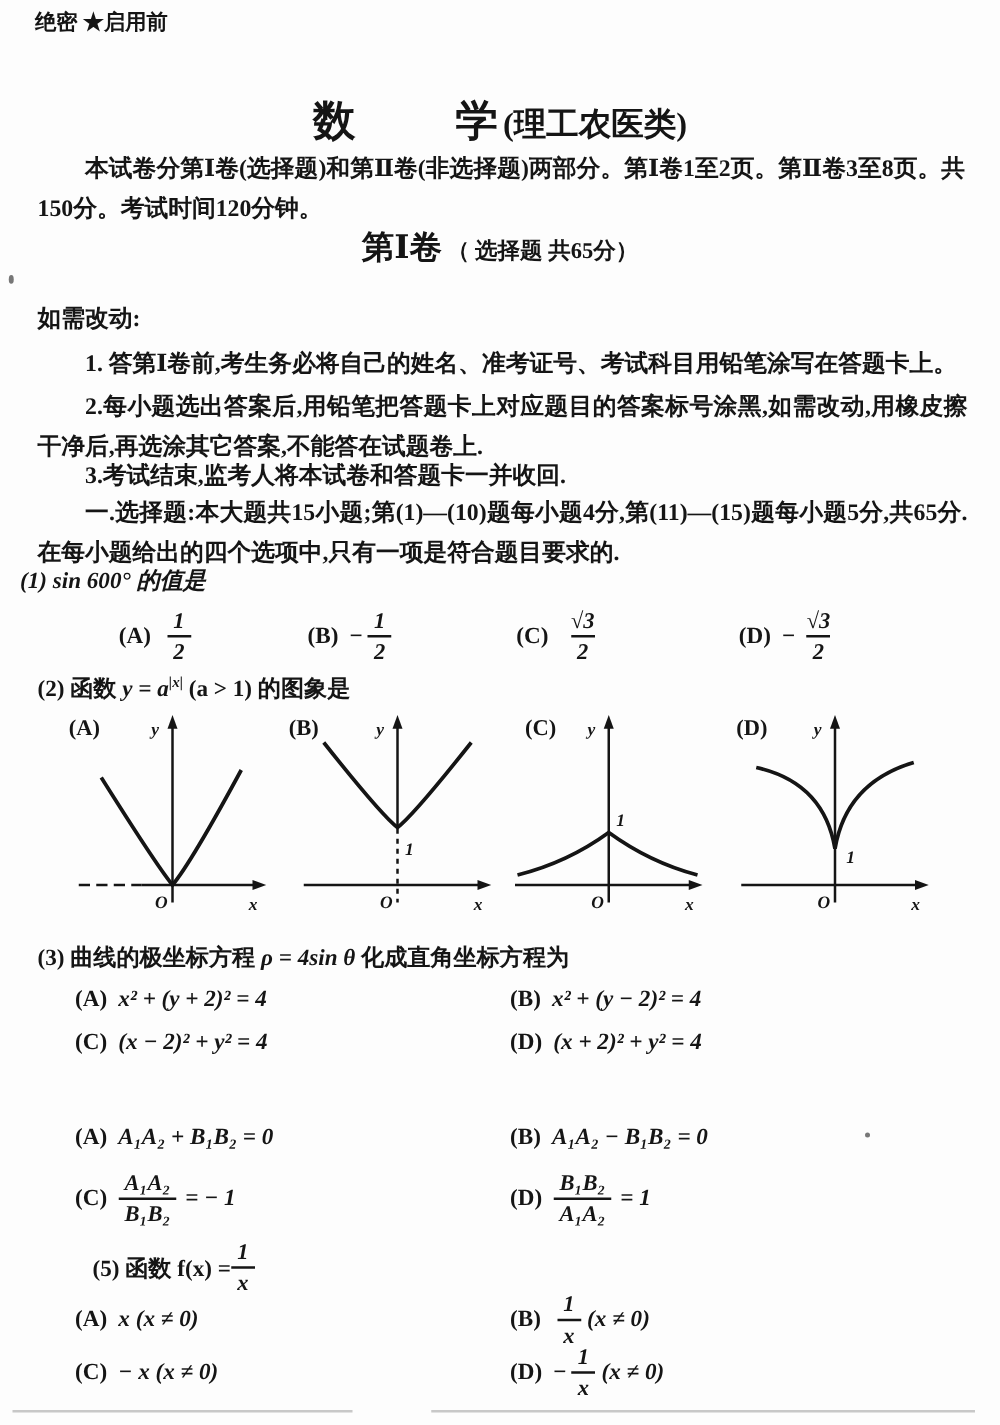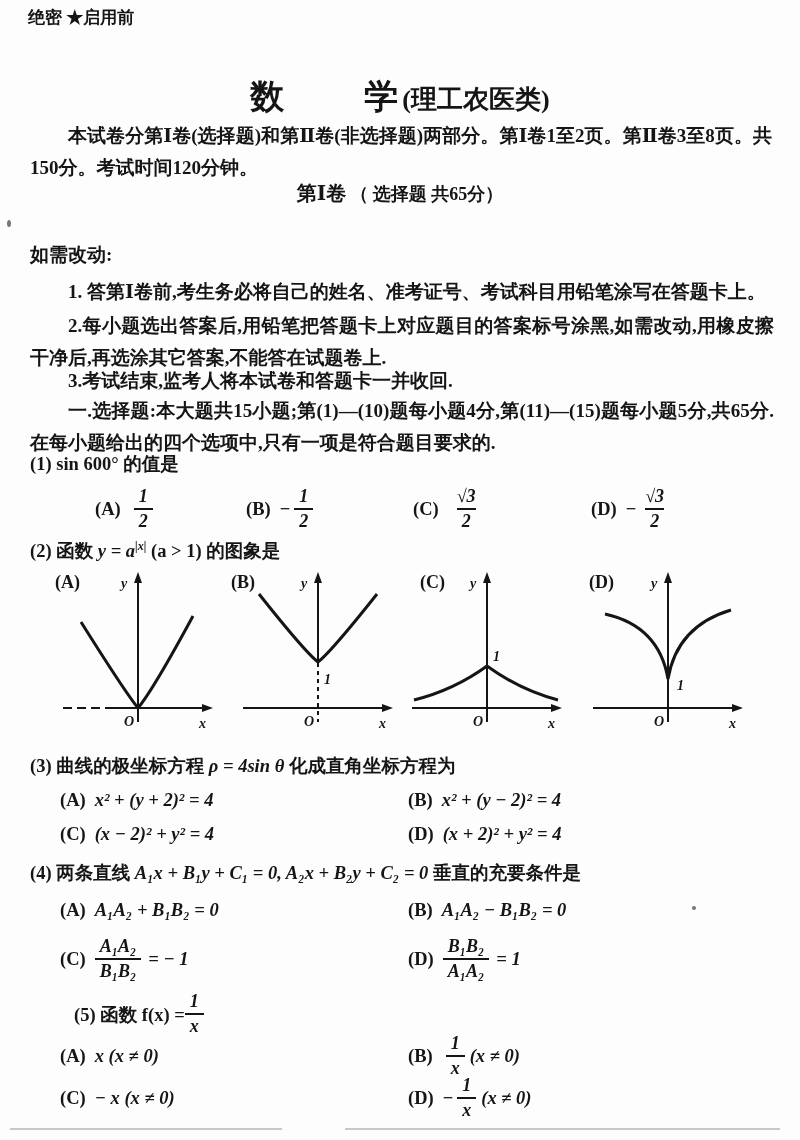--- a/index.html
+++ b/index.html
@@ -39,32 +39,32 @@
   <div class="abs center" style="top:74px;">
     <span style="font-size:34px;">数</span>
     <span style="display:inline-block; width:72px;"></span>
     <span style="font-size:34px;">学</span>
     <span style="font-size:26px;">(理工农医类)</span>
   </div>
 
   <div class="abs body-text indent" style="left:30px; width:742px; top:120px;">本试卷分第Ⅰ卷(选择题)和第Ⅱ卷(非选择题)两部分。第Ⅰ卷1至2页。第Ⅱ卷3至8页。共150分。考试时间120分钟。</div>
 
   <div class="abs center" style="top:180px;">
-    <span style="font-size:20px;">第Ⅰ卷</span>
+    <span style="font-size:26px;">第Ⅰ卷</span>
     <span style="font-size:18px;">（ 选择题 共65分）</span>
   </div>
 
   <div class="abs" style="left:30px; top:242px; font-size:19px;">如需改动:</div>
   <div class="abs body-text indent" style="left:30px; width:744px; top:276px;">1. 答第Ⅰ卷前,考生务必将自己的姓名、准考证号、考试科目用铅笔涂写在答题卡上。</div>
   <div class="abs body-text indent" style="left:30px; width:744px; top:310px;">2.每小题选出答案后,用铅笔把答题卡上对应题目的答案标号涂黑,如需改动,用橡皮擦干净后,再选涂其它答案,不能答在试题卷上.</div>
   <div class="abs body-text indent" style="left:30px; width:744px; top:365px;">3.考试结束,监考人将本试卷和答题卡一并收回.</div>
 
   <div class="abs body-text indent" style="left:30px; width:744px; top:395px;">一.选择题:本大题共15小题;第(1)—(10)题每小题4分,第(11)—(15)题每小题5分,共65分.在每小题给出的四个选项中,只有一项是符合题目要求的.</div>
 
-  <div class="abs stem" style="left:30px; top:451px;">(1) sin 600° 的值是</div>
+  <div class="abs stem" style="left:16px; top:451px;font-style:italic;">(1) sin 600° 的值是</div>
 
   <div class="abs opt" style="left:95px; top:482px; height:54px;">
     <span class="lab">(A)</span>
     <span class="sign"></span>
     <span class="frac">
         <span class="fnum">1</span>
         <span class="fden">2</span>
       </span>
   </div>
   <div class="abs opt" style="left:246px; top:482px; height:54px;">
@@ -170,23 +170,20 @@
   </div>
   <div class="abs opt" style="left:60px; top:824px;">
     <span class="lab">(C)</span>
     <span class="mi">(x − 2)² + y² = 4</span>
   </div>
   <div class="abs opt" style="left:408px; top:824px;">
     <span class="lab">(D)</span>
     <span class="mi">(x + 2)² + y² = 4</span>
   </div>
 
-  <div class="abs stem" style="left:30px; top:860px;">
-    <span>(4) 两条直线 </span><span class="mi">A₁x + B₁y + C₁ = 0, A₂x + B₂y + C₂ = 0</span><span> 垂直的充要条件是</span>
-  </div>
   <div class="abs opt" style="left:60px; top:900px;">
     <span class="lab">(A)</span>
     <span class="mi">A₁A₂ + B₁B₂ = 0</span>
   </div>
   <div class="abs opt" style="left:408px; top:900px;">
     <span class="lab">(B)</span>
     <span class="mi">A₁A₂ − B₁B₂ = 0</span>
   </div>
   <div class="abs opt" style="left:60px; top:930px; height:58px;">
     <span class="lab">(C)</span>

